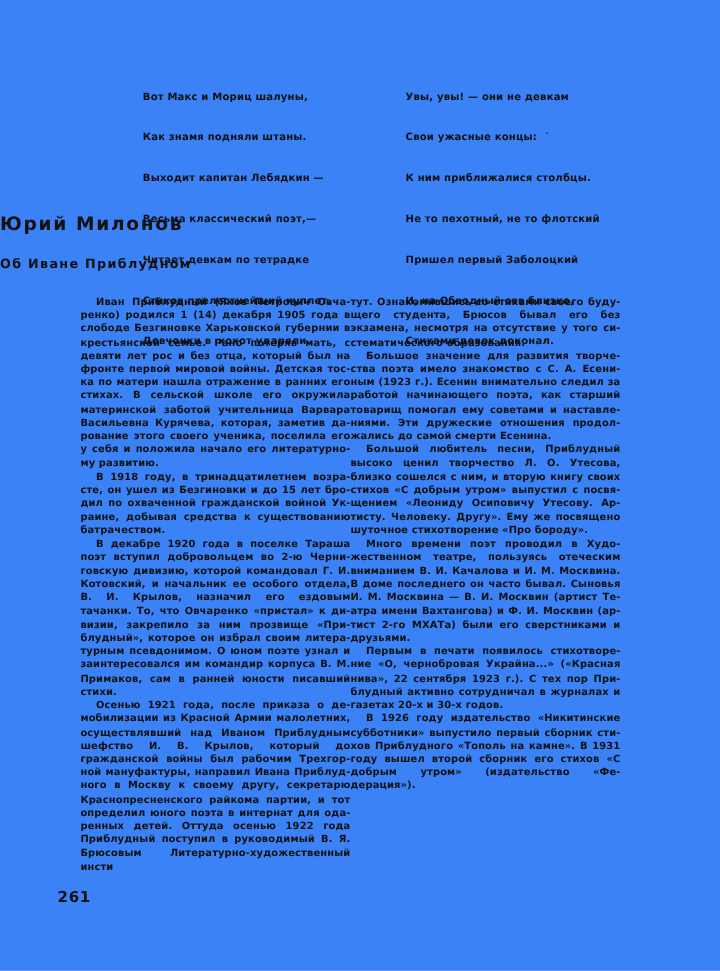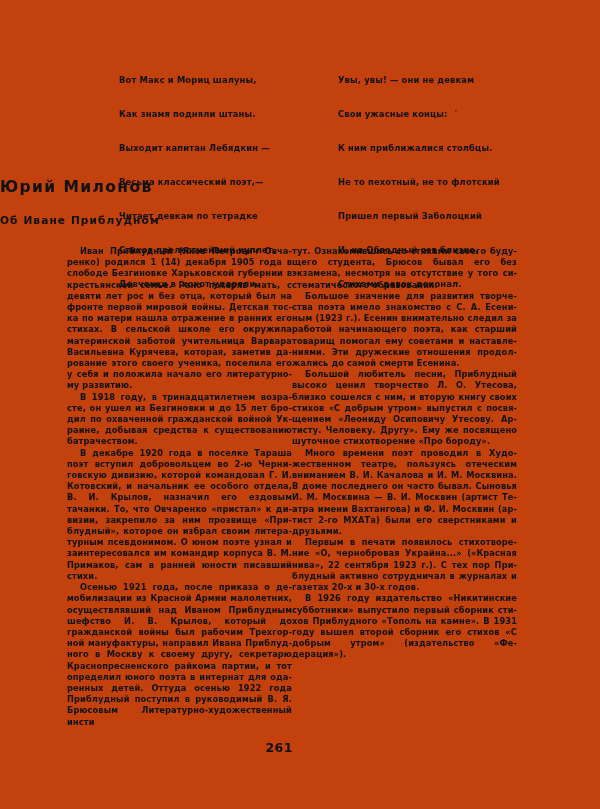--- a/index.html
+++ b/index.html
@@ -14,21 +14,21 @@
     color: #111111;
     position: relative;
     overflow: hidden;
   }
 
   .page {
     position: absolute;
     left: 0; top: 0;
     width: 600px;
     height: 809px;
-    background: #c2410c;
+    background: #3b82f6;
   }
 
   
   .poem-block {
     position: absolute;
     left: 0;
     top: 52px;
     width: 600px;
     display: flex;
     justify-content: flex-start;
@@ -90,24 +90,24 @@
     hyphens: manual;
   }
   .col p.noindent { text-indent: 0; }
 
   
   .folio {
     position: absolute;
     left: 0;
     top: 740px;
     width: 293px;
-    text-align: right;
     font-size: 12.5px;
     font-weight: 700;
     letter-spacing: 0.5px;
+    padding-left: 48px;
   }
 </style>
 </head>
 <body>
 
 <div class="page">
 
   <div class="poem-block">
     <div class="poem-col poem-col-left">
       <span class="poem-line">Вот Макс и Мориц шалуны,</span>

